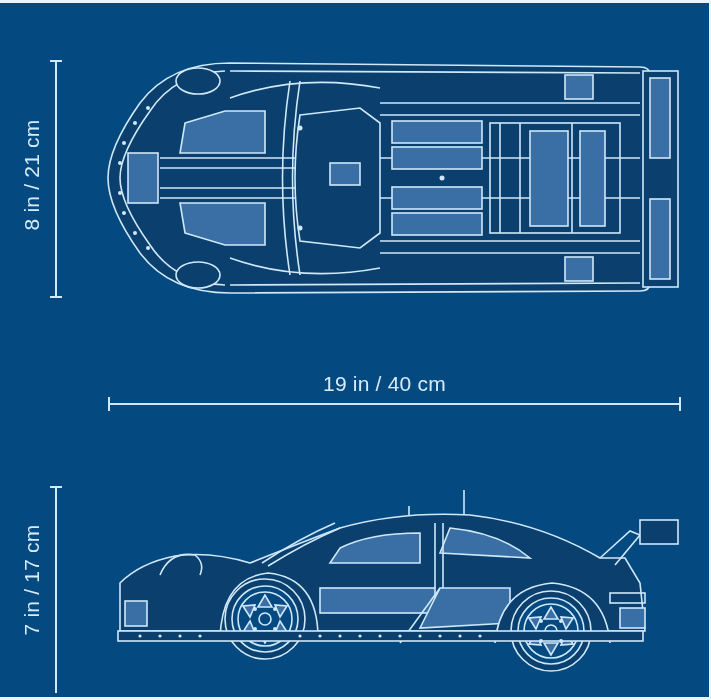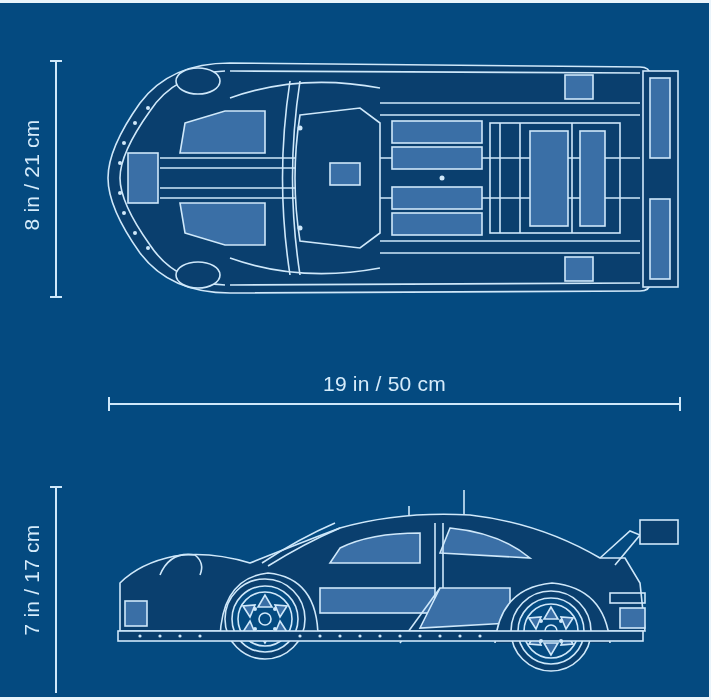--- a/index.html
+++ b/index.html
@@ -24,21 +24,21 @@
       <line x1="109" y1="401" x2="680" y2="401"></line>
       <line x1="109" y1="394" x2="109" y2="408"></line>
       <line x1="680" y1="394" x2="680" y2="408"></line>
 
       <line x1="56" y1="484" x2="56" y2="690"></line>
       <line x1="50" y1="484" x2="62" y2="484"></line>
     </g>
   </svg>
 
   <div class="dim-text vtext" style="left:-28px; top:160px; width:120px; text-align:center;">8 in / 21 cm</div>
-  <div class="dim-text" style="left:323px; top:369px;">19 in / 50 cm</div>
+  <div class="dim-text" style="left:323px; top:369px;">19 in / 40 cm</div>
   <div class="dim-text vtext" style="left:-28px; top:565px; width:120px; text-align:center;">7 in / 17 cm</div>
 
   <svg width="709" height="694">
     <g stroke="#cfe8fa" stroke-width="1.6" fill="none">
 
       <path d="M230,60 L640,64 Q650,64 650,72 L650,280 Q650,288 640,288 L230,290 Q170,290 140,250 Q108,205 108,175 Q108,145 140,100 Q170,60 230,60 Z" fill="#0a3f6e"></path>
       <path d="M225,68 Q175,70 150,108 Q120,150 120,175 Q120,200 150,242 Q175,280 225,282"></path>
 
       <ellipse cx="198" cy="78" rx="22" ry="13" fill="#0a3f6e"></ellipse>
       <ellipse cx="198" cy="272" rx="22" ry="13" fill="#0a3f6e"></ellipse>

